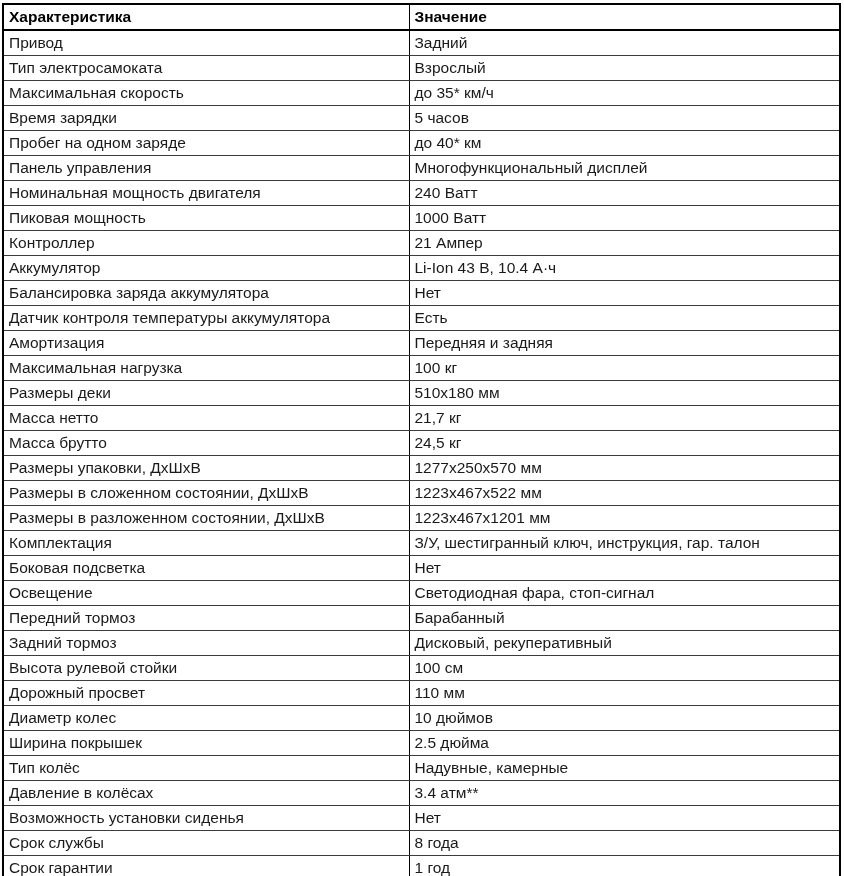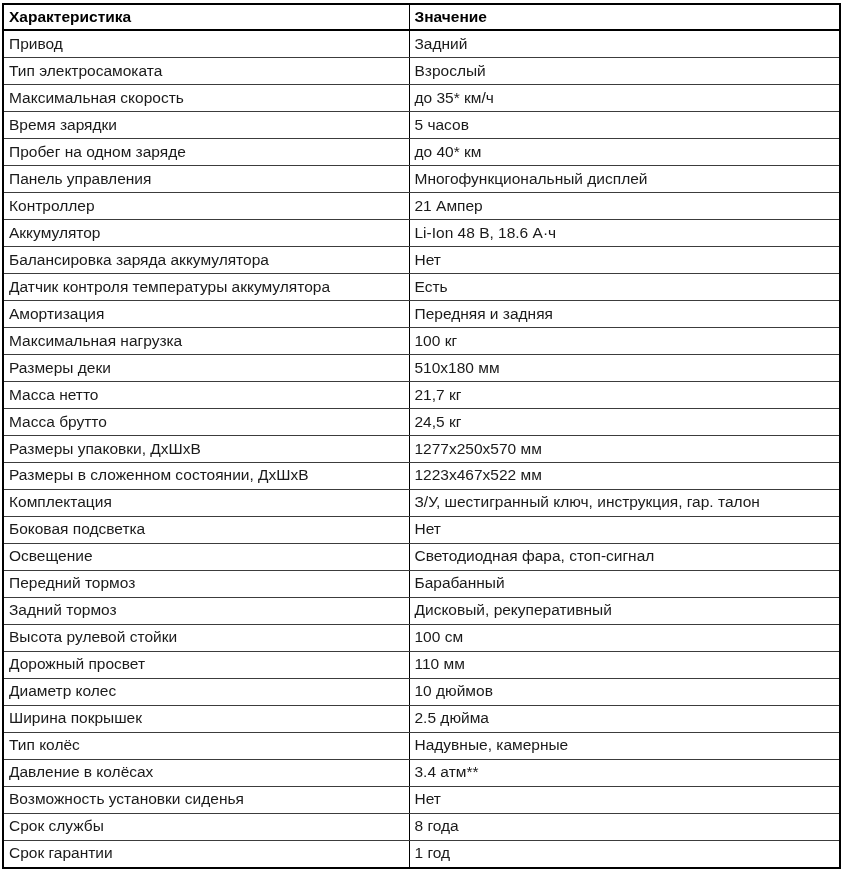--- a/index.html
+++ b/index.html
@@ -94,30 +94,38 @@
   <tr>
     <td>Пробег на одном заряде</td>
     <td>до 40* км</td>
   </tr>
 
   <tr>
     <td>Панель управления</td>
     <td>Многофункциональный дисплей</td>
   </tr>
 
-
+  <tr>
+    <td>Номинальная мощность двигателя</td>
+    <td>240 Ватт</td>
+  </tr>
+
+  <tr>
+    <td>Пиковая мощность</td>
+    <td>1000 Ватт</td>
+  </tr>
 
   <tr>
     <td>Контроллер</td>
     <td>21 Ампер</td>
   </tr>
 
   <tr>
     <td>Аккумулятор</td>
-    <td>Li-Ion 48 В, 18.6 А·ч</td>
+    <td>Li-Ion 43 В, 10.4 А·ч</td>
   </tr>
 
   <tr>
     <td>Балансировка заряда аккумулятора</td>
     <td>Нет</td>
   </tr>
 
   <tr>
     <td>Датчик контроля температуры аккумулятора</td>
     <td>Есть</td>
@@ -151,20 +159,24 @@
   <tr>
     <td>Размеры упаковки, ДхШхВ</td>
     <td>1277x250x570 мм</td>
   </tr>
 
   <tr>
     <td>Размеры в сложенном состоянии, ДхШхВ</td>
     <td>1223x467x522 мм</td>
   </tr>
 
+  <tr>
+    <td>Размеры в разложенном состоянии, ДхШхВ</td>
+    <td>1223x467x1201 мм</td>
+  </tr>
 
   <tr>
     <td>Комплектация</td>
     <td>З/У, шестигранный ключ, инструкция, гар. талон</td>
   </tr>
 
   <tr>
     <td>Боковая подсветка</td>
     <td>Нет</td>
   </tr>

